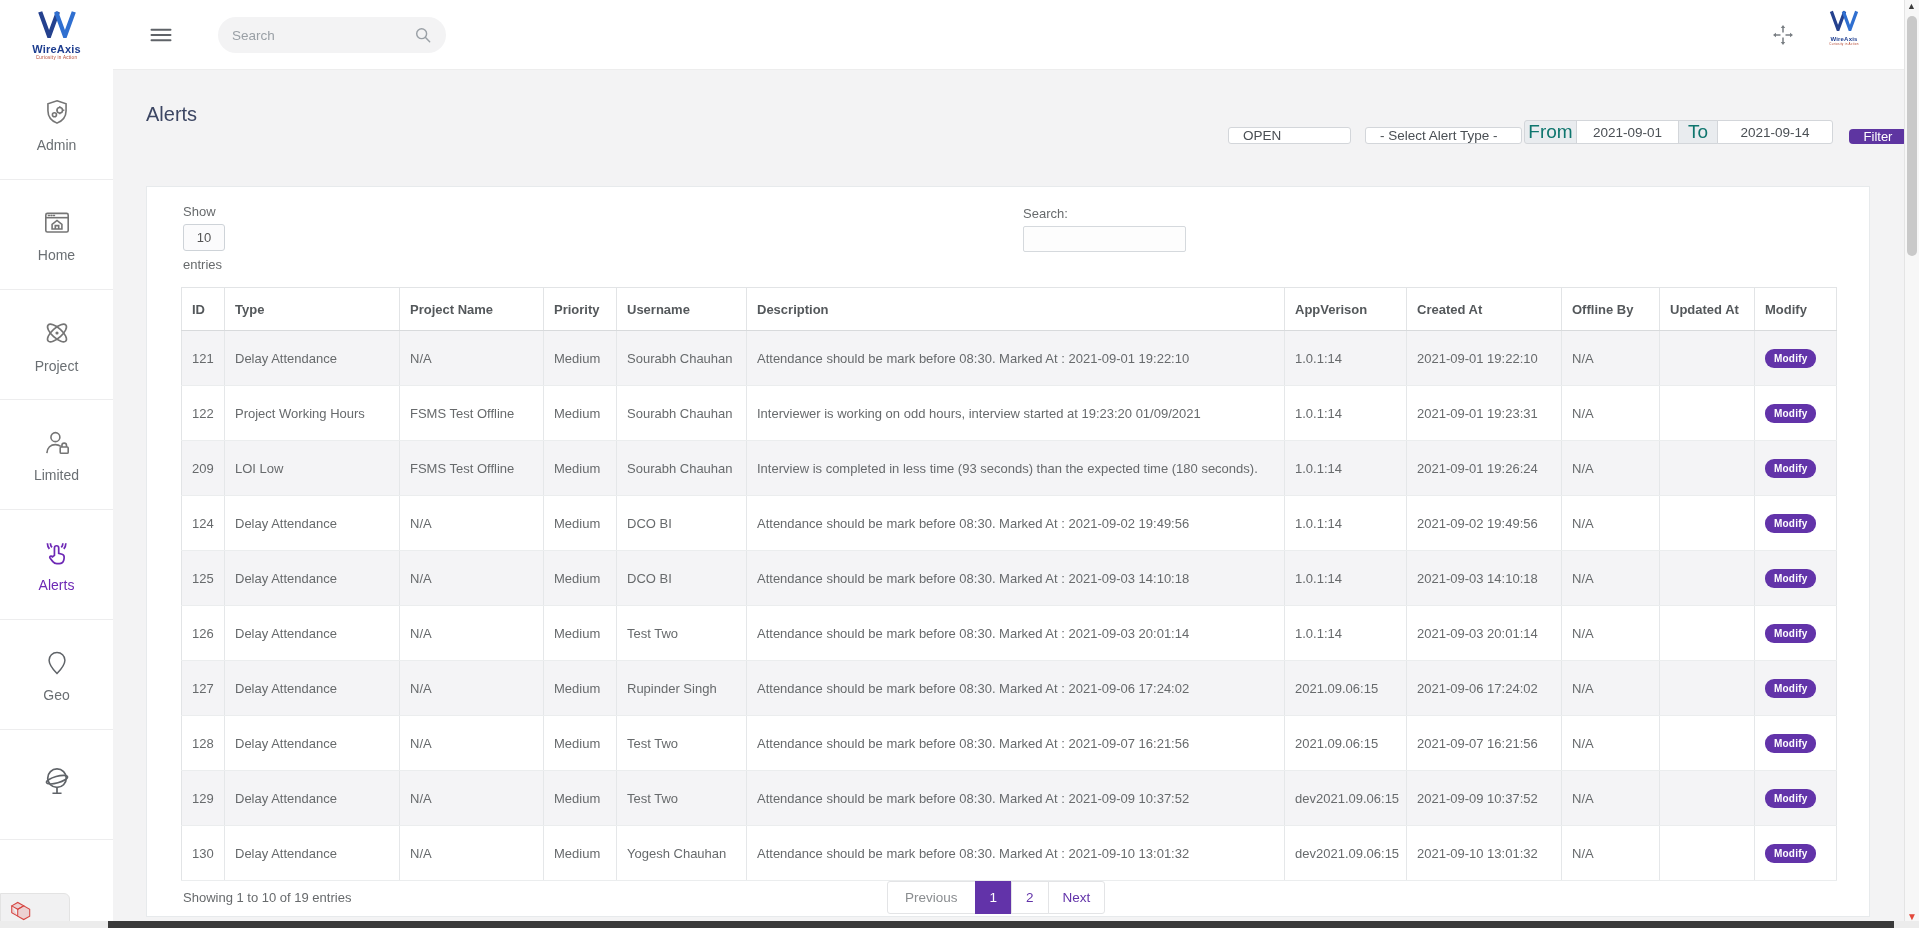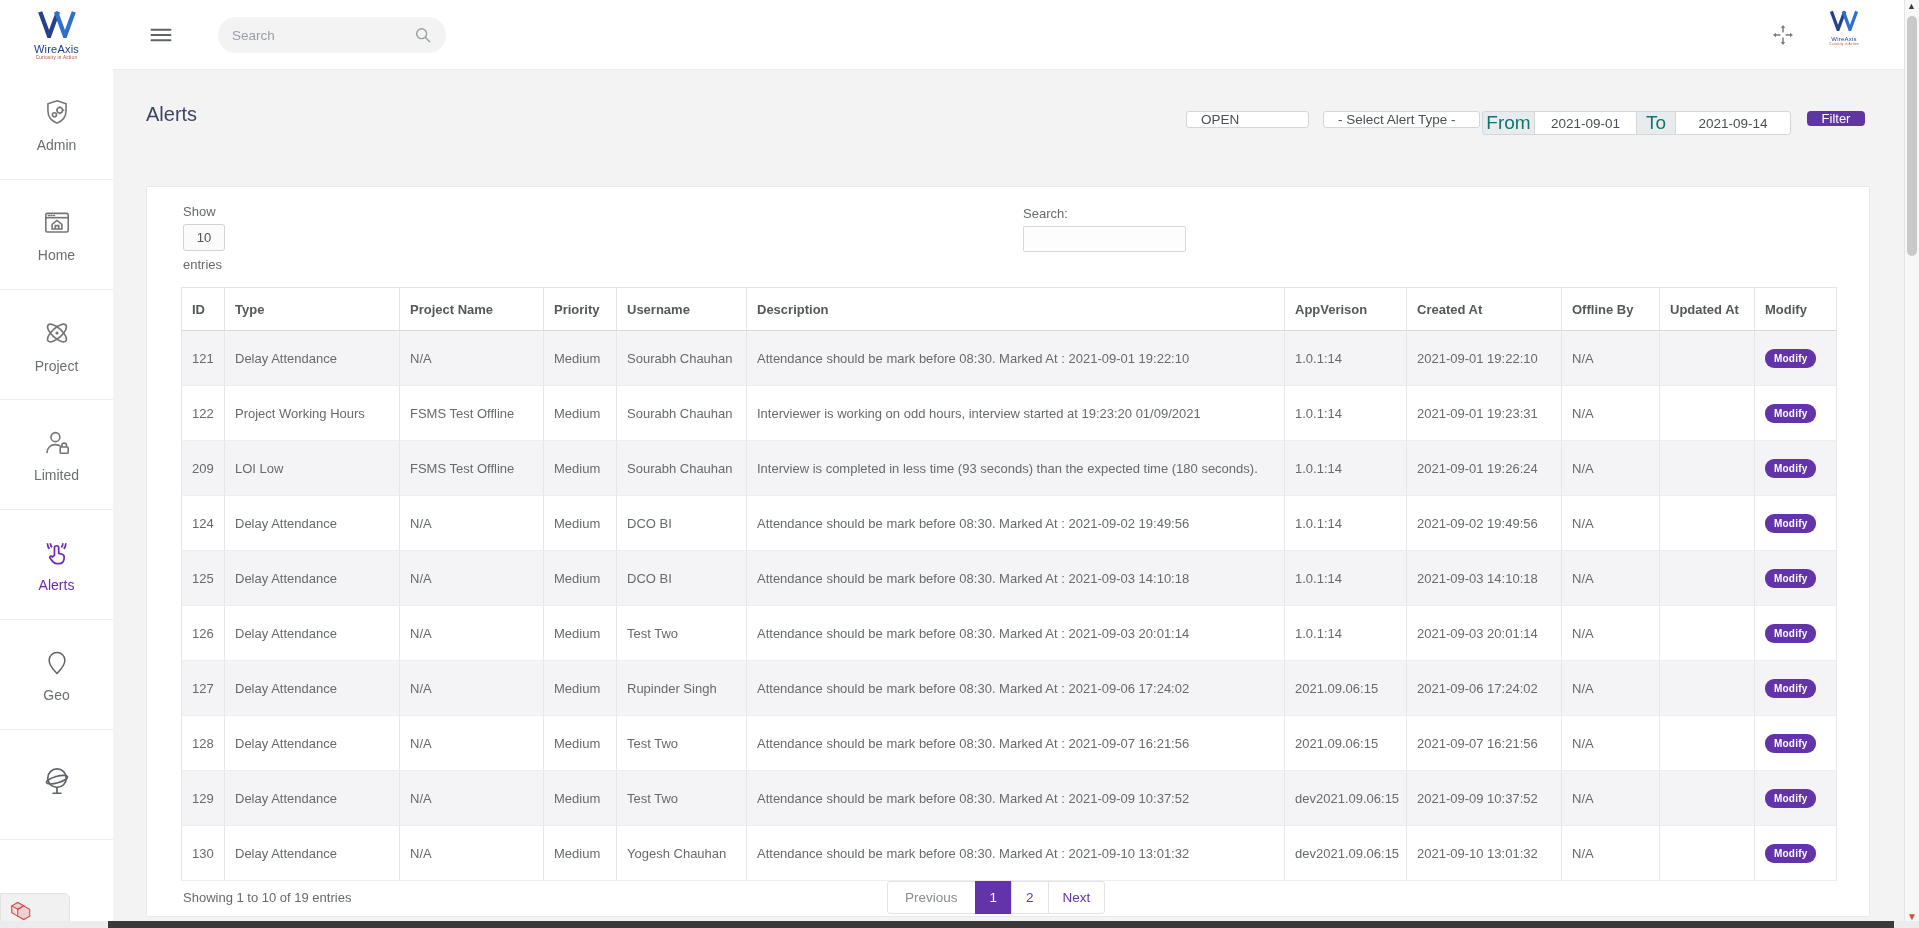--- a/index.html
+++ b/index.html
@@ -4,21 +4,21 @@
 <style>
   * { box-sizing: border-box; margin: 0; padding: 0; }
   html,body { width:1919px; height:928px; overflow:hidden; background:#f3f3f4;
     font-family:"Liberation Sans", sans-serif; position:relative; }
 
   
   .topbar { position:absolute; left:0; top:0; width:1919px; height:70px; background:#ffffff;
     border-bottom:1px solid #ededed; z-index:5; }
   .logo-block { position:absolute; left:0; top:0; width:113px; height:70px; display:flex;
     flex-direction:column; align-items:center; justify-content:center; background:#fff; }
-  .logo-name { font-size:11px; font-weight:normal; color:#1d3d8f; letter-spacing:.2px; margin-top:5px; }
+  .logo-name { font-size:11px; font-weight:bold; color:#1d3d8f; letter-spacing:.2px; margin-top:5px; }
   .logo-tag { font-size:4.5px; color:#b3422c; letter-spacing:.3px; }
   .hamburger { position:absolute; left:148px; top:22px; width:26px; height:26px; cursor:pointer; }
   .search-pill { position:absolute; left:218px; top:17px; width:228px; height:36px; background:#f3f3f4;
     border-radius:18px; display:flex; align-items:center; padding:0 14px; }
   .search-pill input { flex:1; border:none; outline:none; background:transparent; font-size:13.5px;
     color:#5a5a5a; font-family:"Liberation Sans", sans-serif; }
   .search-pill input::placeholder { color:#9aa0a6; }
   .expand-btn { position:absolute; left:1772px; top:24px; width:22px; height:22px; cursor:pointer; }
   .mini-logo { position:absolute; left:1820px; top:10px; width:48px; height:52px; display:flex;
     flex-direction:column; align-items:center; }
@@ -31,21 +31,21 @@
     border-bottom:1px solid #ededee; cursor:pointer; color:#6e7275; }
   .side-item .lbl { font-size:14px; margin-top:8px; color:#6a6f73; }
   .side-item.active { color:#6d28b5; }
   .side-item.active .lbl { color:#6d28b5; }
 
   .laravel-box { position:absolute; left:0; top:893px; width:70px; height:35px; background:#f1f1f2;
     border:1px solid #e3e3e3; border-radius:0 6px 6px 0; display:flex; align-items:center; padding-left:8px; z-index:8; }
 
   
   .page-title { position:absolute; left:146px; top:103px; font-size:20px; color:#3c4663; font-weight:500; }
-  .filter-bar { position:absolute; left:1186px; top:111px; height:33px; display:flex; align-items:flex-start; }
+  .filter-bar { position:absolute; left:1228px; top:111px; height:33px; display:flex; align-items:flex-end; }
   .sel-box { border:1px solid #d3d6da; background:#fff; border-radius:3px; font-size:13.5px; color:#4a4f54;
     display:flex; align-items:center; padding:0 14px; cursor:pointer; }
   .sel-status { width:123px; margin-right:14px; }
   .sel-type { width:157px; margin-right:2px; }
   .grp { display:flex; }
   .addon { border:1px solid #d3d6da; background:#e9ecef; color:#0f766e; font-size:19px;
     display:flex; align-items:center; justify-content:center; }
   .addon.first { border-radius:3px 0 0 3px; width:53px; }
   .addon.mid { width:40px; margin-left:-1px; }
   .date-input { width:103px; border:1px solid #d3d6da; background:#fff; font-size:13.5px; color:#4a4f54;

